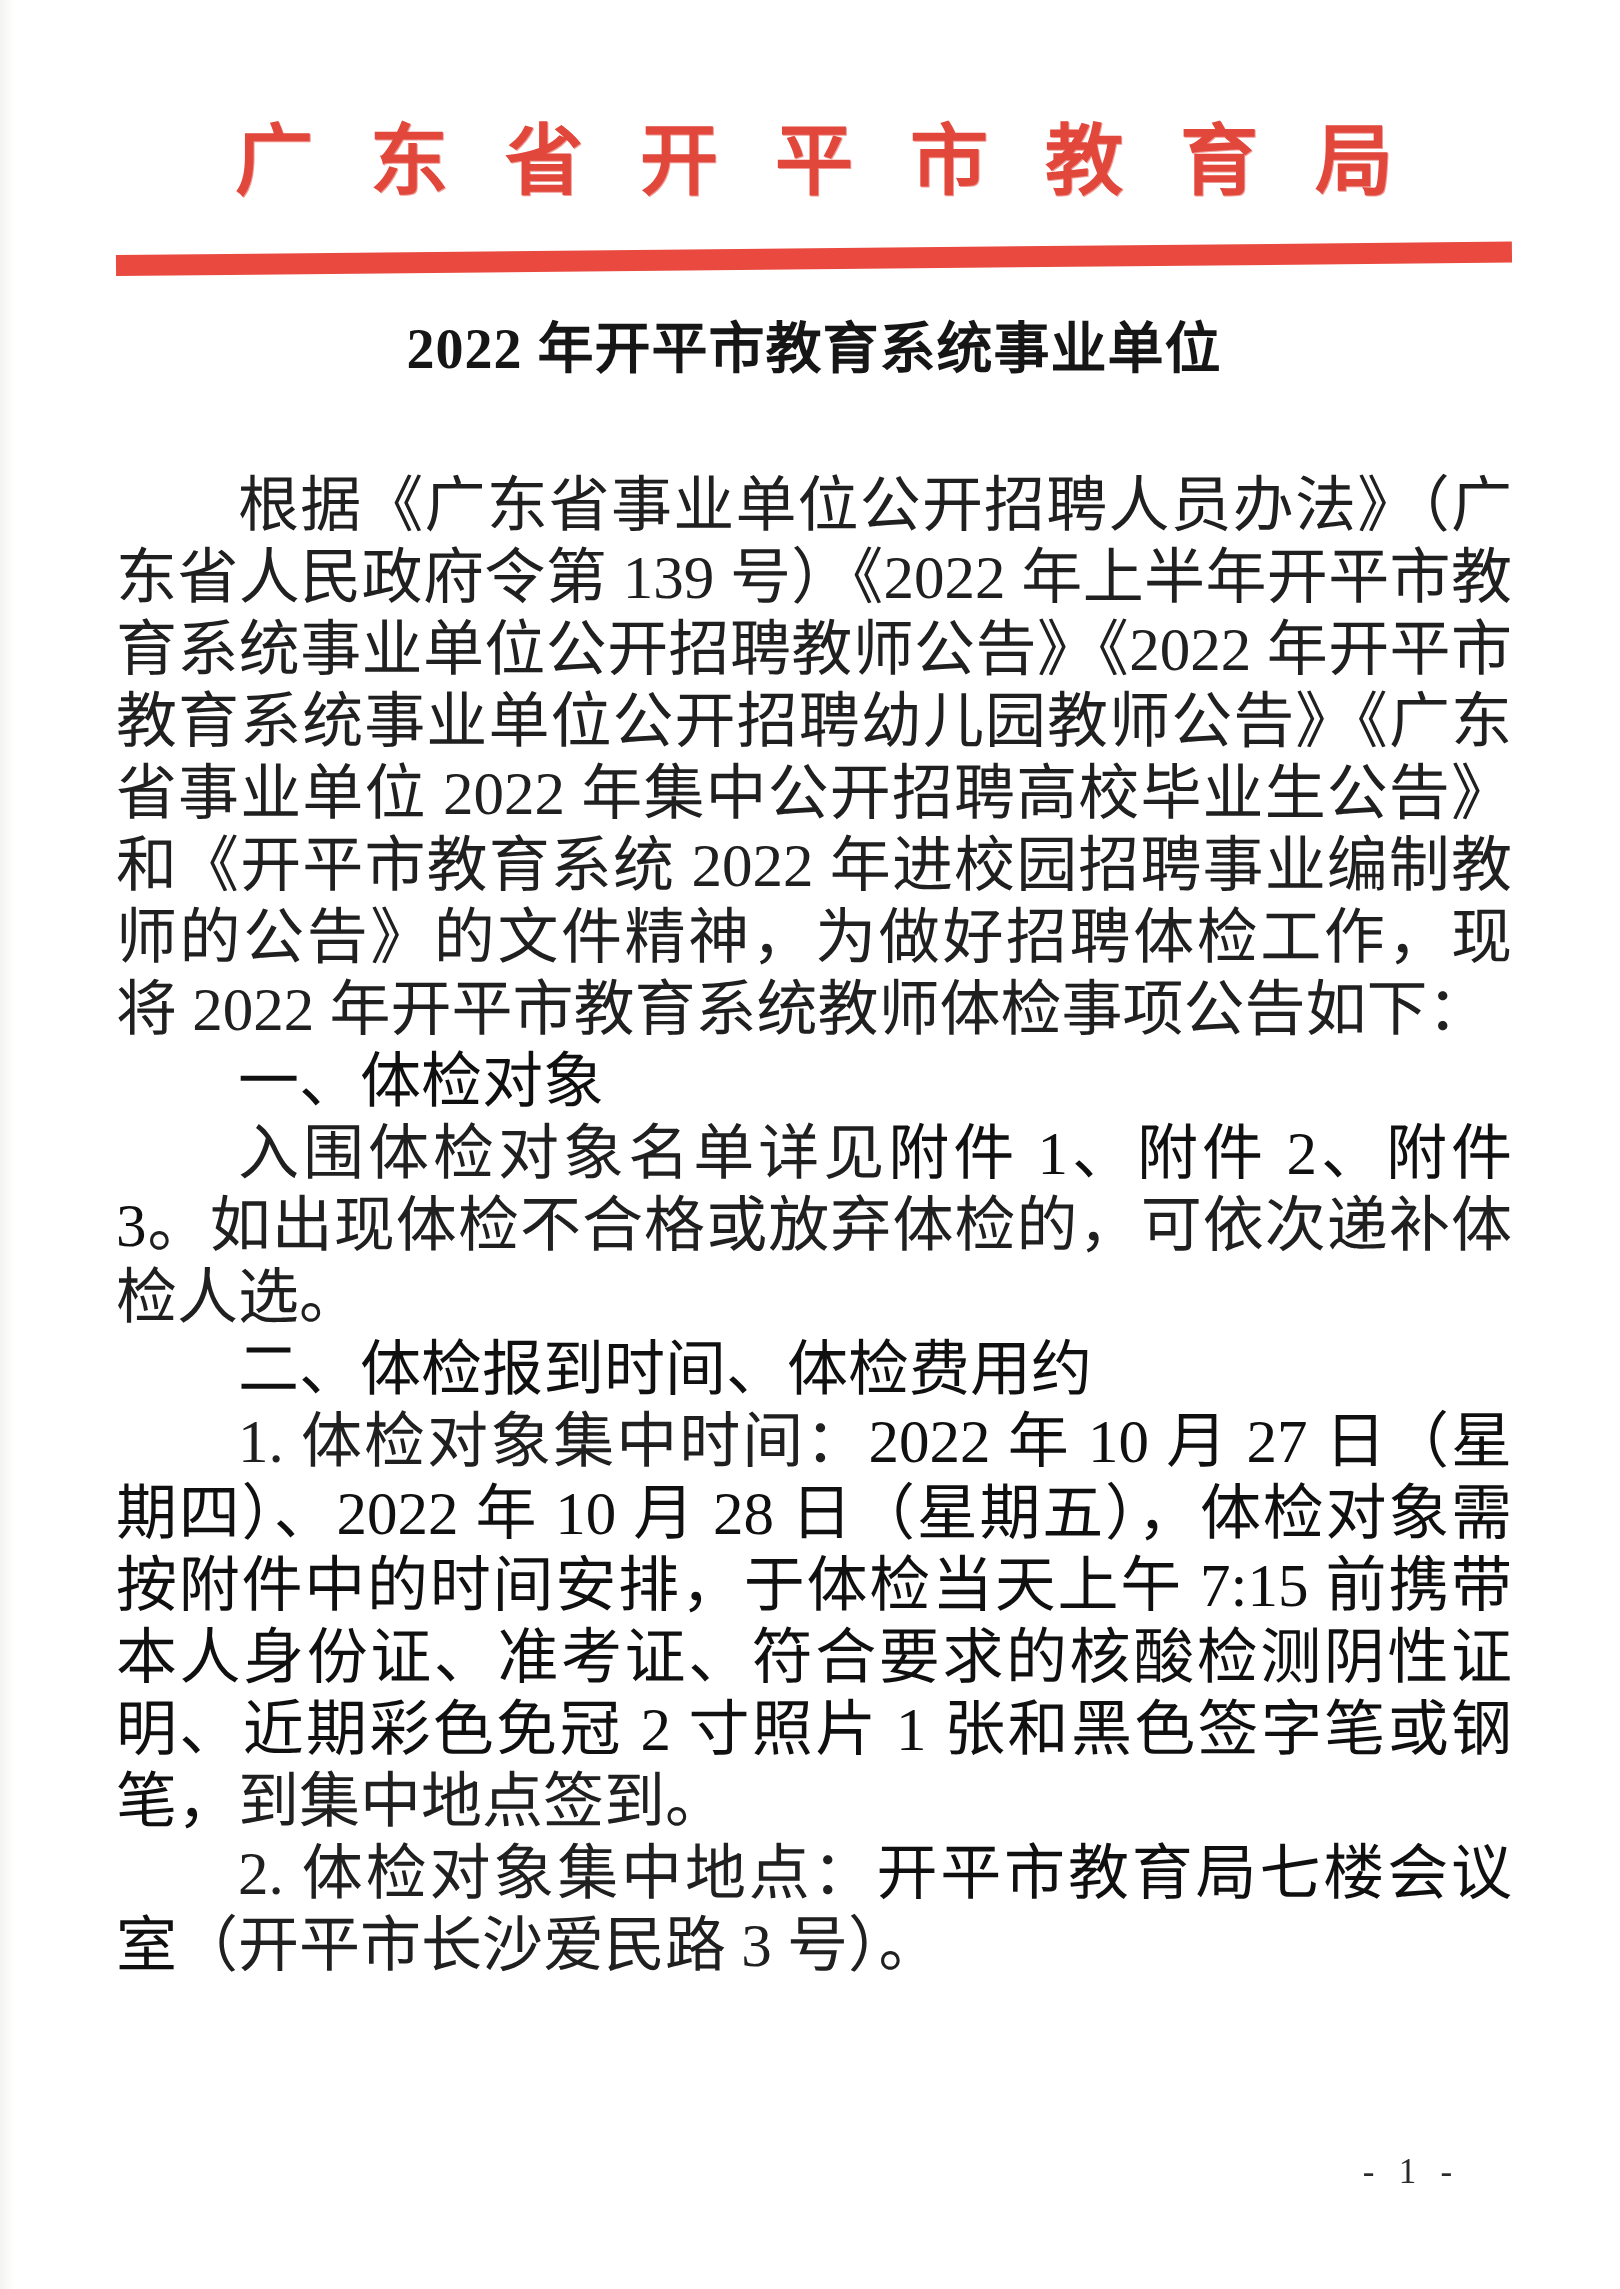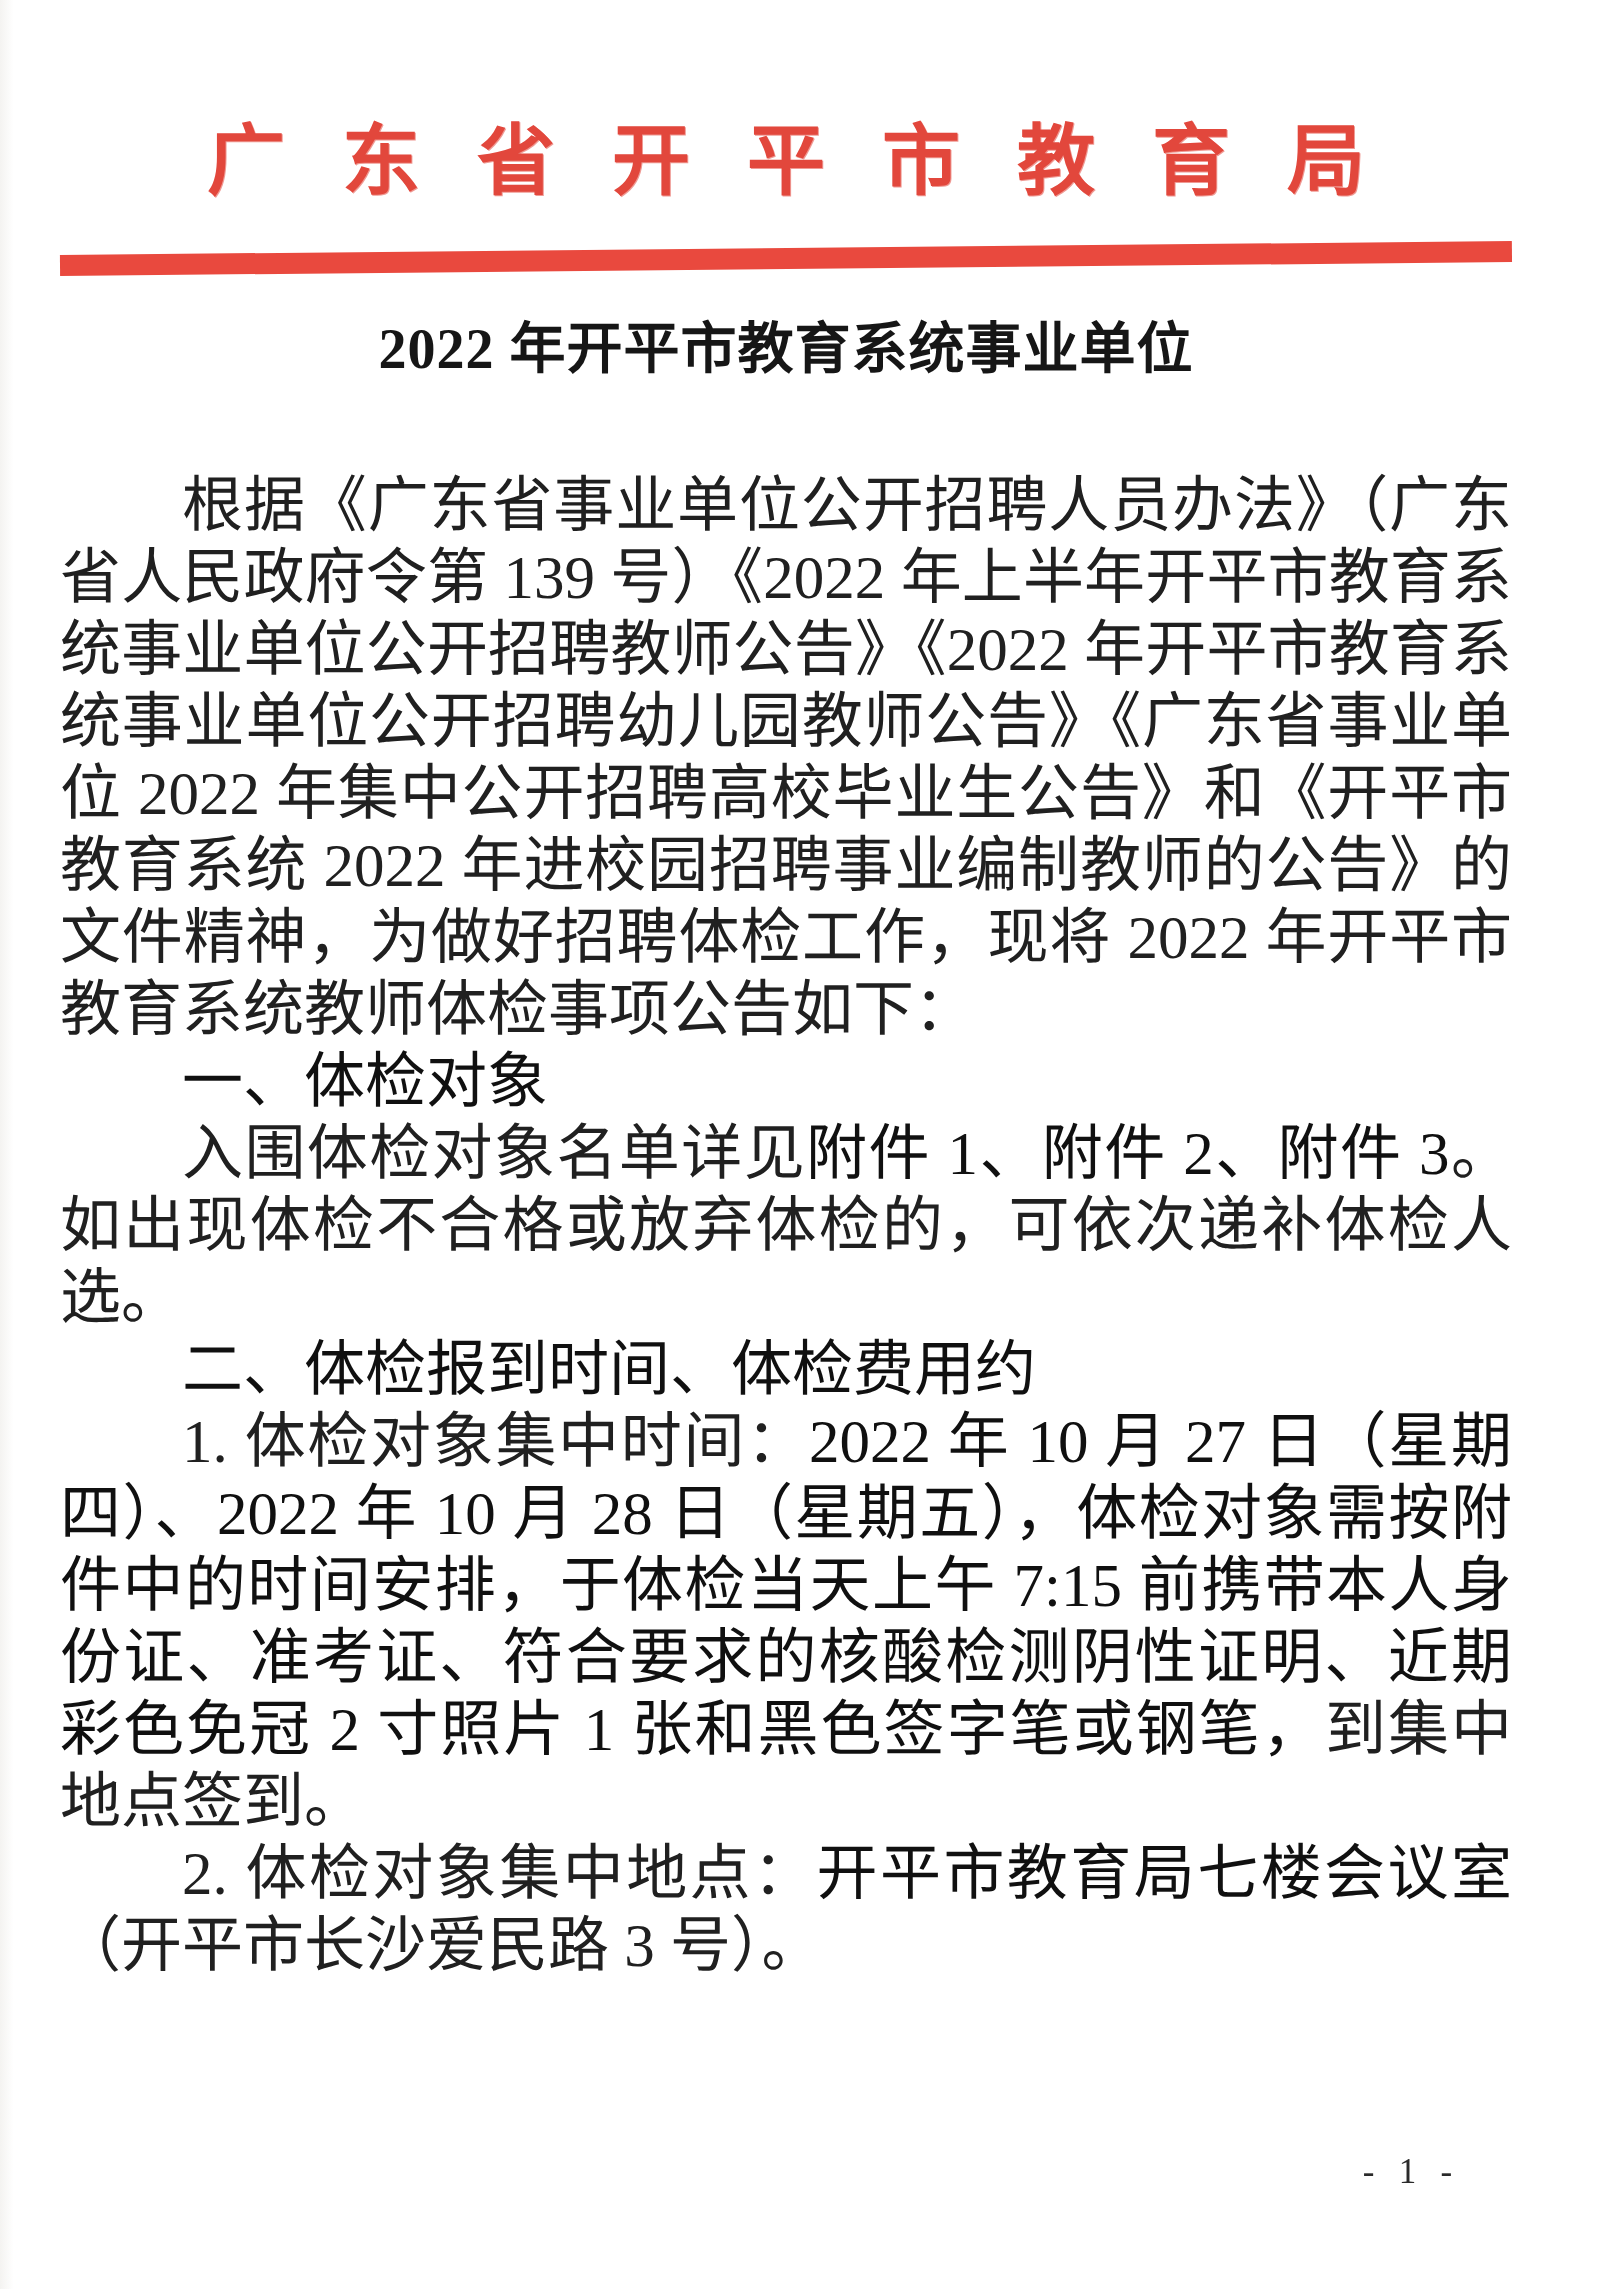--- a/index.html
+++ b/index.html
@@ -7,21 +7,21 @@
   body {
     background:#ffffff;
     font-family:"Liberation Serif","DejaVu Serif",serif;
     color:#1d1d1d;
     position:relative;
     overflow:hidden;
   }
   .page {
     position:relative;
     width:1620px; height:2290px;
-    padding:0 108px 0 60px;
+    padding:0 108px 0 116px;
     background:linear-gradient(90deg,#f4f3f1 0px,#ffffff 13.7px);
   }
   
   .letterhead {
     margin:0 -19.6px;
     padding-top:123px;
     text-align:center;
     font-size:78px;
     font-weight:bold;
     line-height:1;

